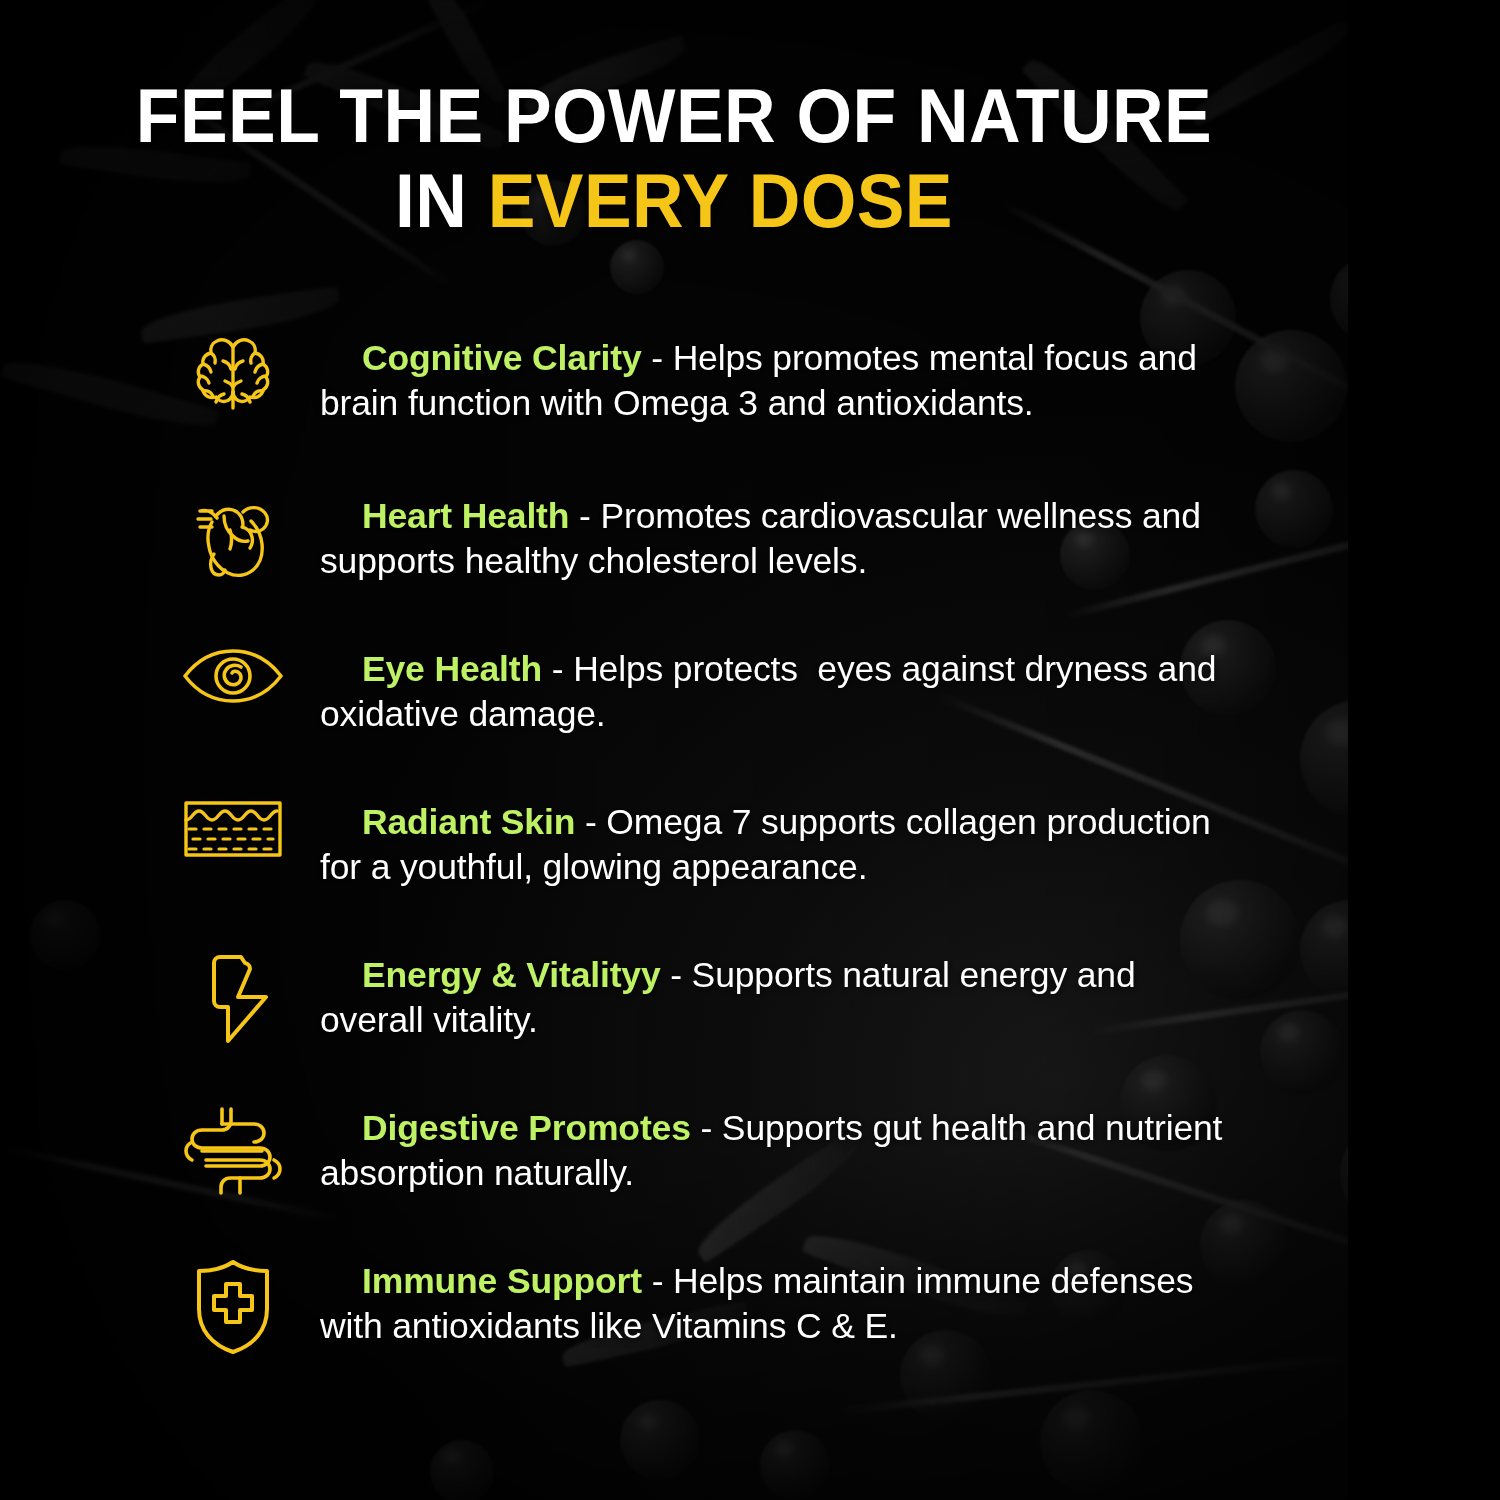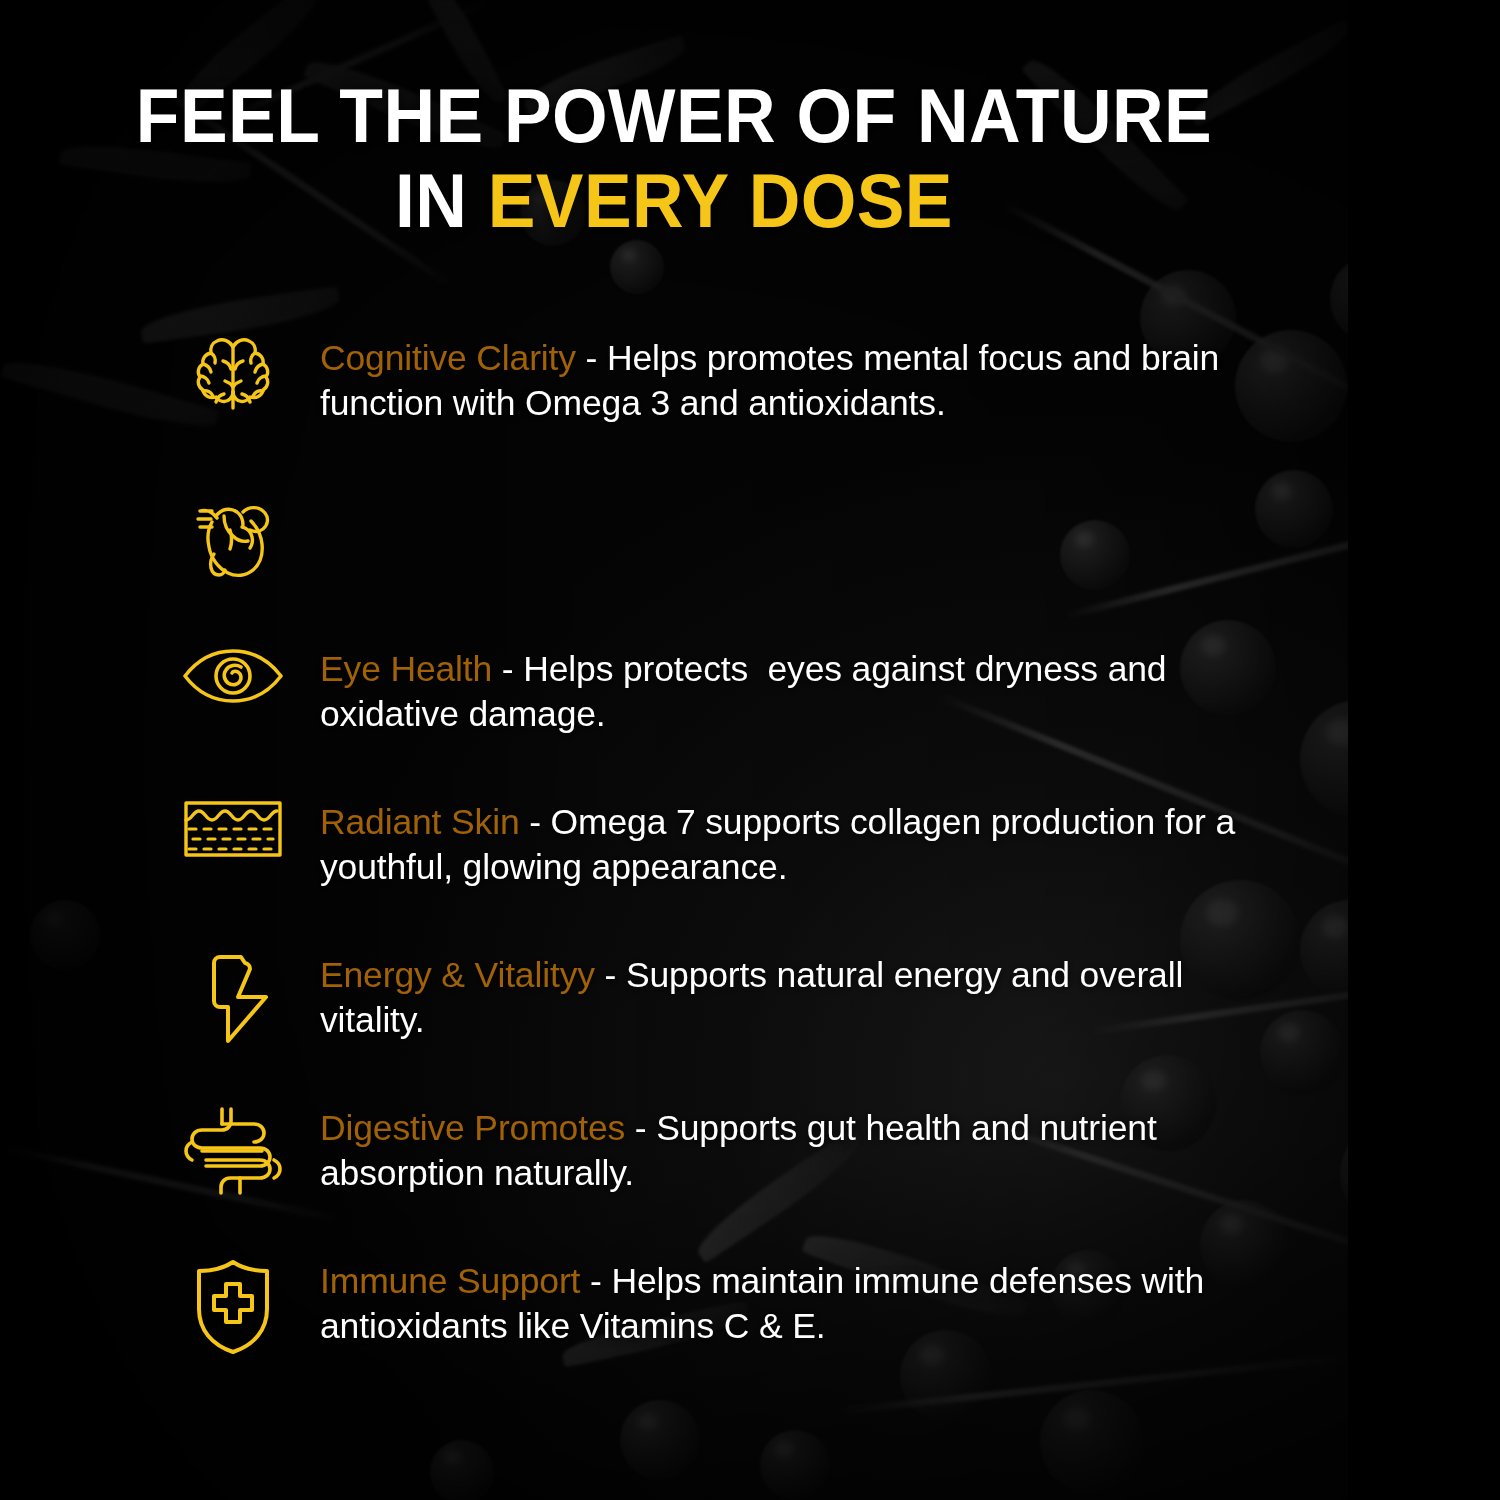--- a/index.html
+++ b/index.html
@@ -106,22 +106,23 @@
     flex:1;
     padding-top:6px;
     color:#ffffff;
     font-size:35.5px;
     line-height:1.27;
     letter-spacing:-.15px;
     text-shadow:0 1px 8px rgba(0,0,0,.9);
     white-space:pre-wrap;
   }
   .bterm {
-    color:#a16207;
-    font-weight:400;
+    color:#bef264;
+    font-weight:700;
+    margin-left:42px;
   }
   .bdesc { color:#ffffff; font-weight:400; }
 </style>
 </head>
 <body>
 
 <div id="poster">
 
   <div class="bg-layer bg-base">
     <div class="bg-layer berries">
@@ -212,20 +213,21 @@
             <path d="M31 26c-4-6-11-9-17-7M14 19h12M12 27h13M14 35h12"></path>
             <path d="M30 24c5-7 14-9 21-4 4 3 6 8 6 13"></path>
             <path d="M57 20c6-6 16-6 22 1 4 5 3 12-2 16-4 3-9 3-13 1"></path>
             <path d="M26 30c-4 7-5 16-3 25 2 11 9 21 19 26 8 4 18 3 25-3 7-6 10-16 9-26-1-9-5-17-11-23"></path>
             <path d="M38 24c0 8 3 15 9 20 4 4 10 6 15 5"></path>
             <path d="M56 35c5 1 9 5 10 10 1 4 0 8-2 11"></path>
             <path d="M28 62c-3 4-4 9-3 14 1 4 4 7 8 7 3 0 5-2 6-5"></path>
             <path d="M44 38c2 6 2 13 0 19"></path>
           </svg>
         </div>
+        <div class="text-cell"><span class="bterm">Heart Health</span><span class="bdesc"> - Promotes cardiovascular wellness and supports healthy cholesterol levels.</span></div>
       </div>
 
       <div class="row">
         <div class="icon-cell">
           <svg width="106" height="62" viewBox="0 0 106 62" fill="none" stroke="#F5C518" stroke-width="3.6" stroke-linecap="round" stroke-linejoin="round">
             <path d="M5 31C18 14 34 6 53 6s35 8 48 25c-13 17-29 25-48 25S18 48 5 31Z"></path>
             <circle cx="53" cy="31" r="17"></circle>
             <path d="M61 22c-5-3-12-2-15 3-3 4-2 10 2 13 4 3 10 2 12-2 2-3 1-7-2-9-2-1-5-1-6 1"></path>
           </svg>
         </div>

